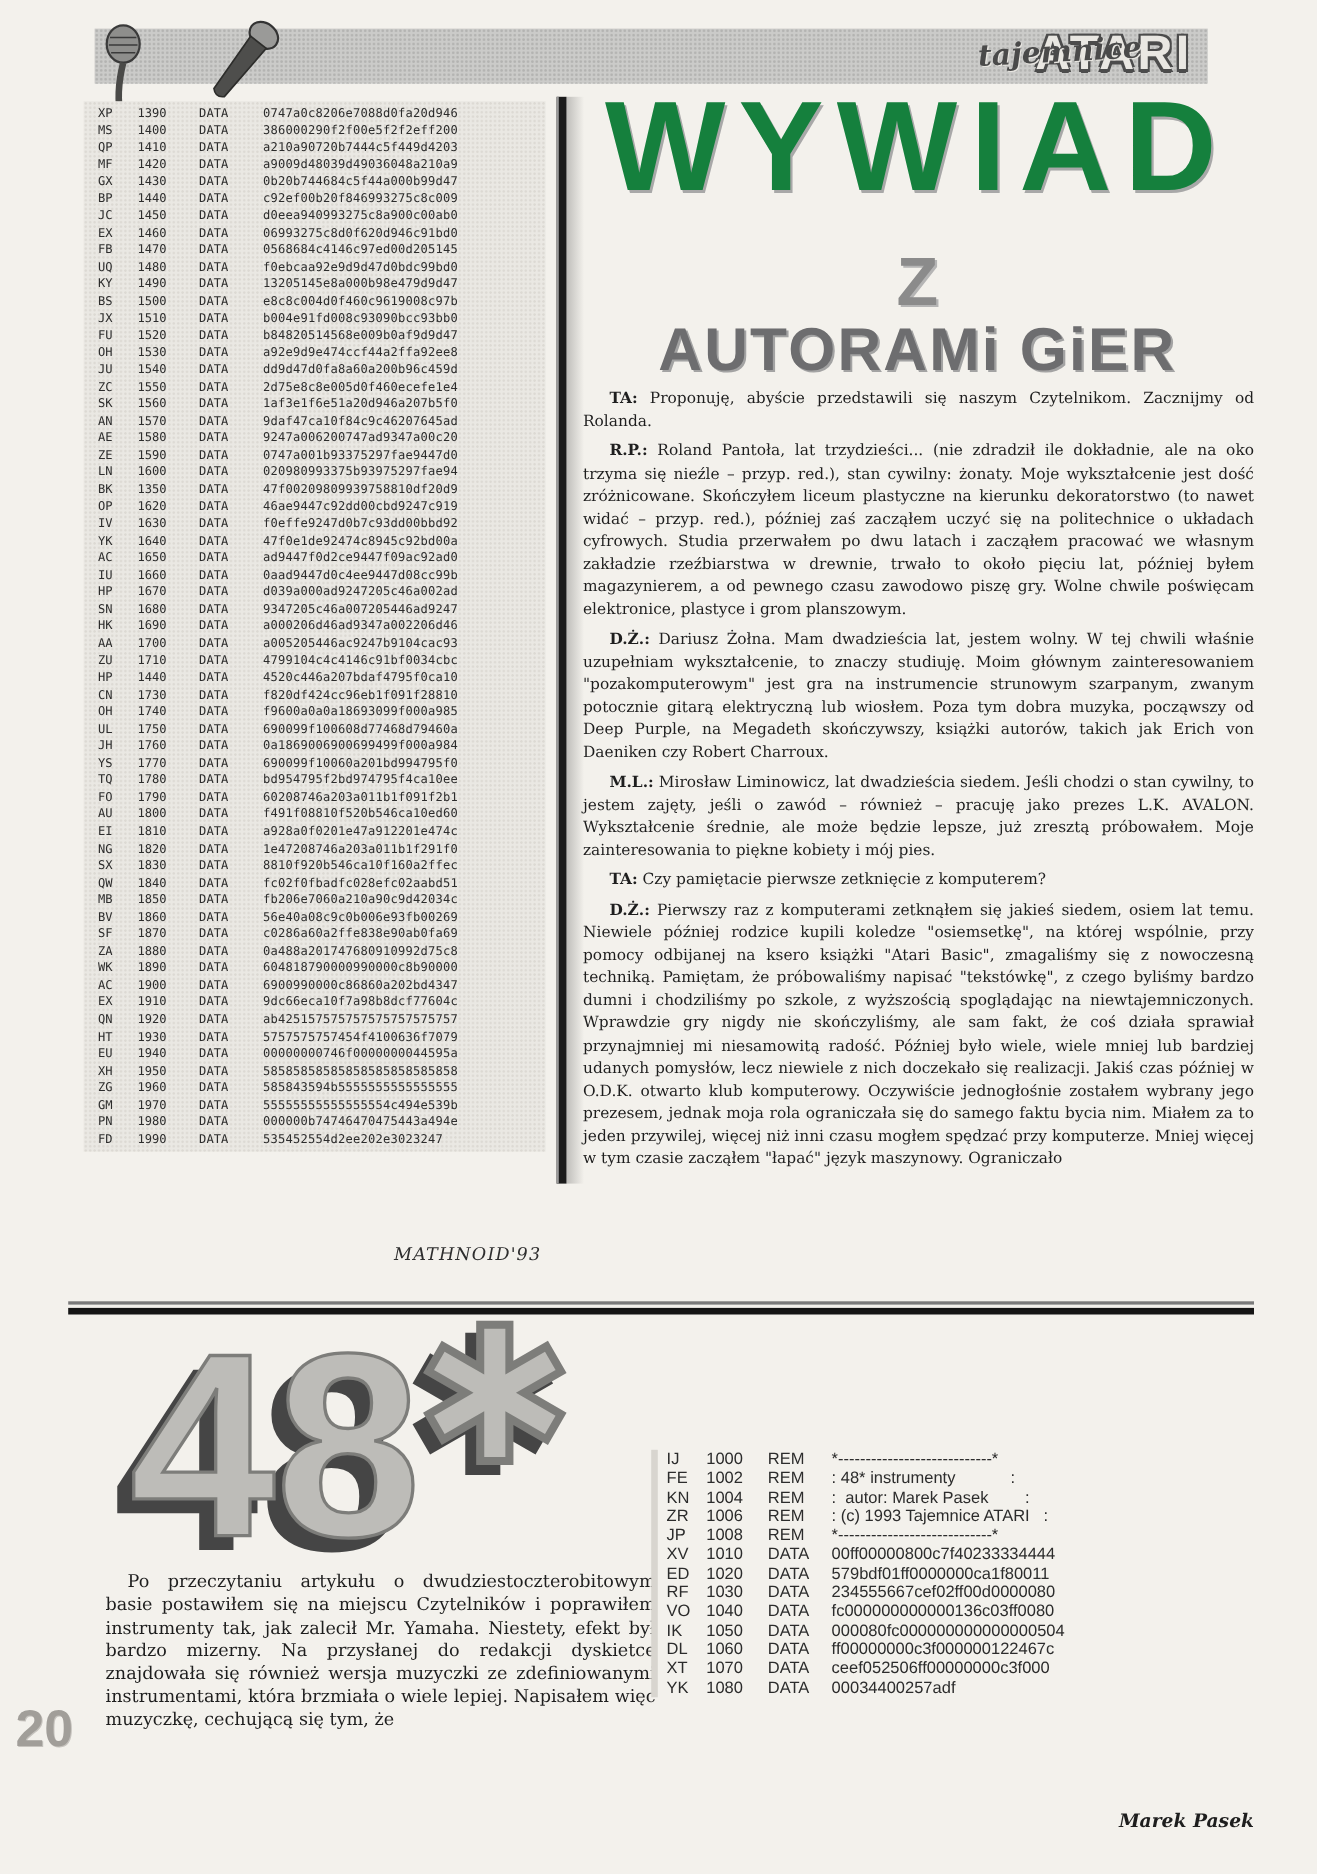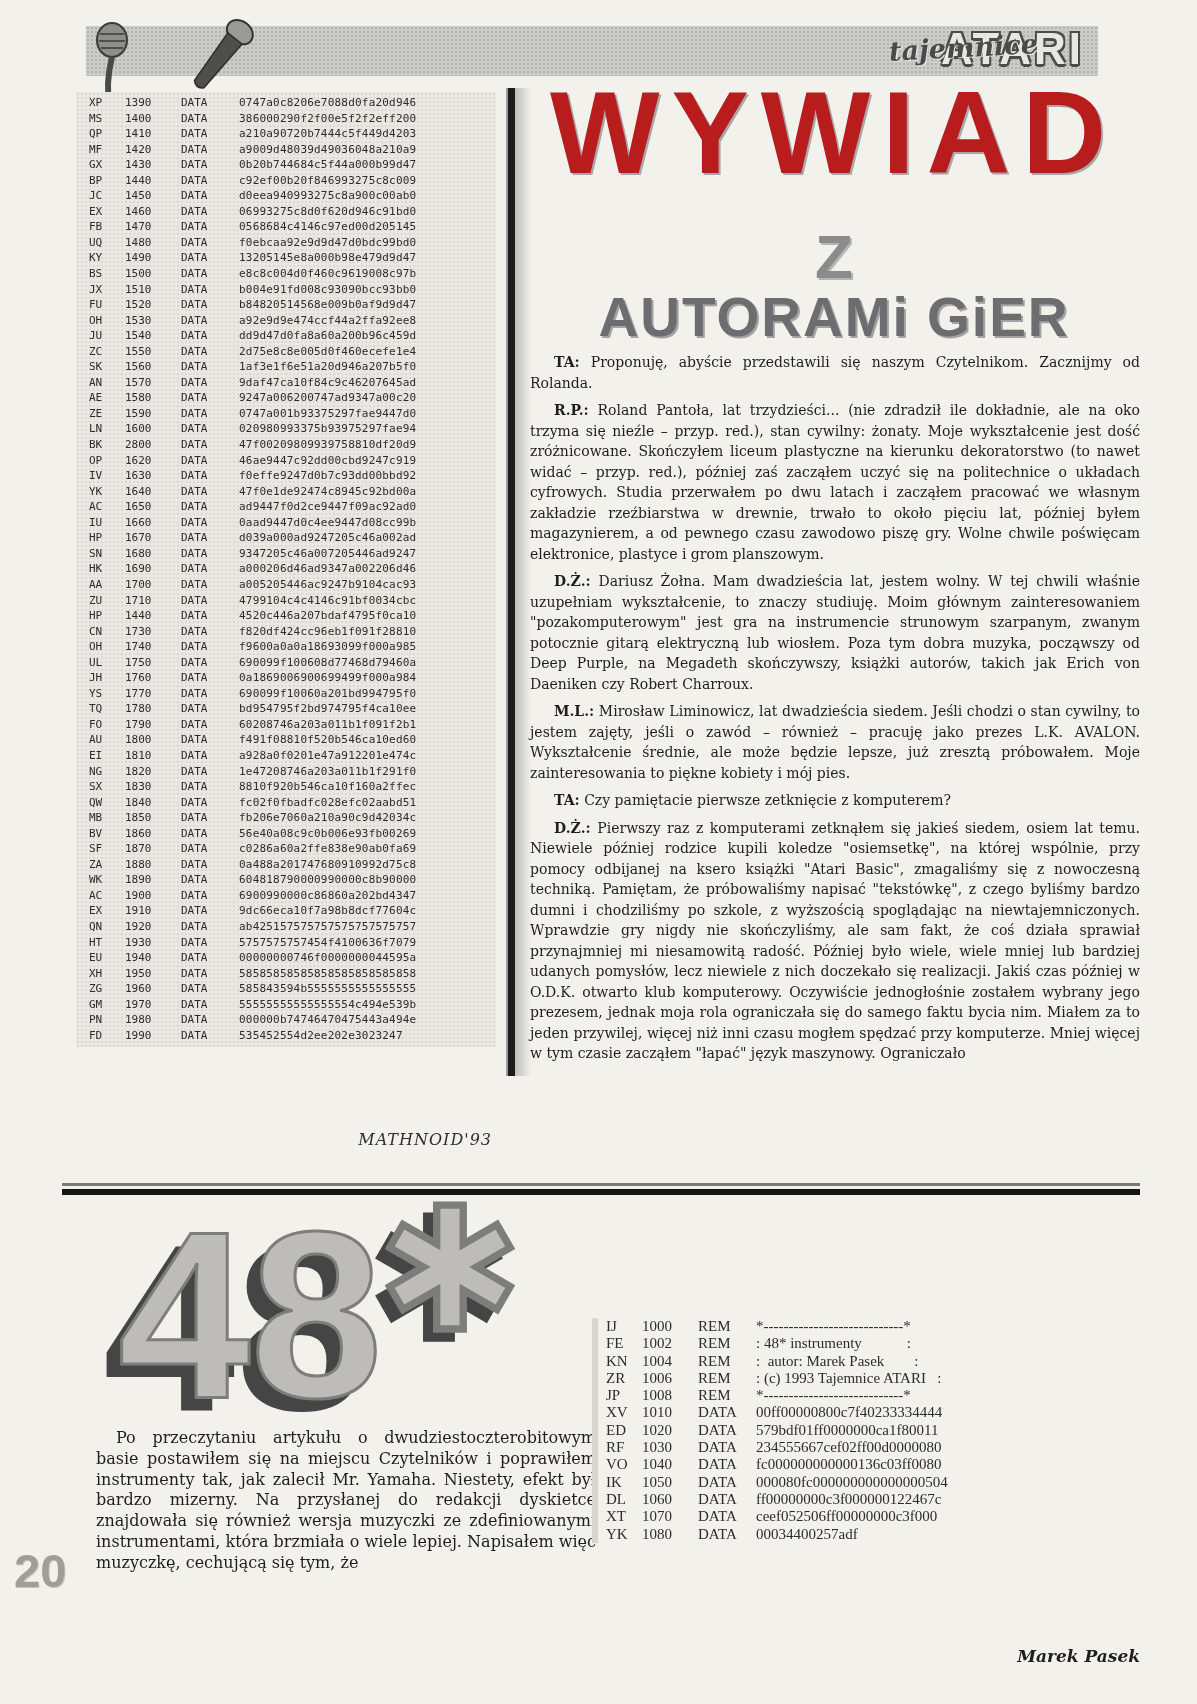--- a/index.html
+++ b/index.html
@@ -46,21 +46,21 @@
     position:absolute;left:76px;top:1130px;width:416px;text-align:right;
     padding-right:14px;font-style:italic;font-size:16px;letter-spacing:1px;color:#2e2e2e;
   }
   
   .vdivider{position:absolute;left:506px;top:88px;width:7px;height:988px;background:#1b1b1b;border-left:2px solid #9a9a9a;}
   .vshadow{position:absolute;left:515px;top:88px;width:16px;height:988px;background:linear-gradient(90deg,rgba(70,70,70,.30),rgba(70,70,70,0));}
   
   .title-w{
     position:absolute;left:528px;top:70px;width:612px;text-align:center;
     font-family:"Liberation Sans",sans-serif;font-weight:900;font-size:116px;line-height:1.1;
-    letter-spacing:12px;color:#b91c1c;
+    letter-spacing:12px;color:#15803d;
     text-shadow:2px 2px 0 #a8a8a8;
   }
   .title-z{
     position:absolute;left:528px;top:226px;width:612px;text-align:center;
     font-family:"Liberation Sans",sans-serif;font-weight:900;font-size:62px;line-height:1;
     color:#8b8b8b;text-shadow:2px 2px 0 #b5b5b5;
   }
   .title-a{
     position:absolute;left:528px;top:290px;width:612px;text-align:center;
     font-family:"Liberation Sans",sans-serif;font-weight:900;font-size:55px;line-height:1;
@@ -104,21 +104,21 @@
     font-family:"Liberation Sans",sans-serif;font-weight:900;font-size:47px;color:#a19e99;
     text-shadow:1px 1px 0 #c6c3be;
   }
   
   .br-par{
     position:absolute;left:592px;top:1203px;width:548px;
     font-size:16px;line-height:20.8px;text-align:justify;color:#1e1e1e;
   }
   .listing-small{
     position:absolute;left:592px;top:1318px;width:500px;
-    font-family:Liberation Serif, serif;font-size:15px;color:#2c2c2c;
+    font-family:Liberation Sans, sans-serif;font-size:15px;color:#2c2c2c;
     border-left:6px solid #d8d5cf;padding-left:8px;
   }
   .srow{display:flex;height:17.3px;line-height:17.3px;white-space:pre;}
   .srow .chk{width:36px;}
   .srow .num{width:56px;}
   .srow .kw{width:58px;}
   .srow .body{flex:1;}
   .signature{
     position:absolute;left:920px;top:1646px;width:220px;text-align:right;
     font-style:italic;font-weight:bold;font-size:17px;color:#1e1e1e;
@@ -296,21 +296,21 @@
 
   <div class="lrow">
     <span class="chk">LN</span>
     <span class="num">1600</span>
     <span class="kw">DATA</span>
     <span class="hex">020980993375b93975297fae94</span>
   </div>
 
   <div class="lrow">
     <span class="chk">BK</span>
-    <span class="num">2800</span>
+    <span class="num">1350</span>
     <span class="kw">DATA</span>
     <span class="hex">47f00209809939758810df20d9</span>
   </div>
 
   <div class="lrow">
     <span class="chk">OP</span>
     <span class="num">1620</span>
     <span class="kw">DATA</span>
     <span class="hex">46ae9447c92dd00cbd9247c919</span>
   </div>

